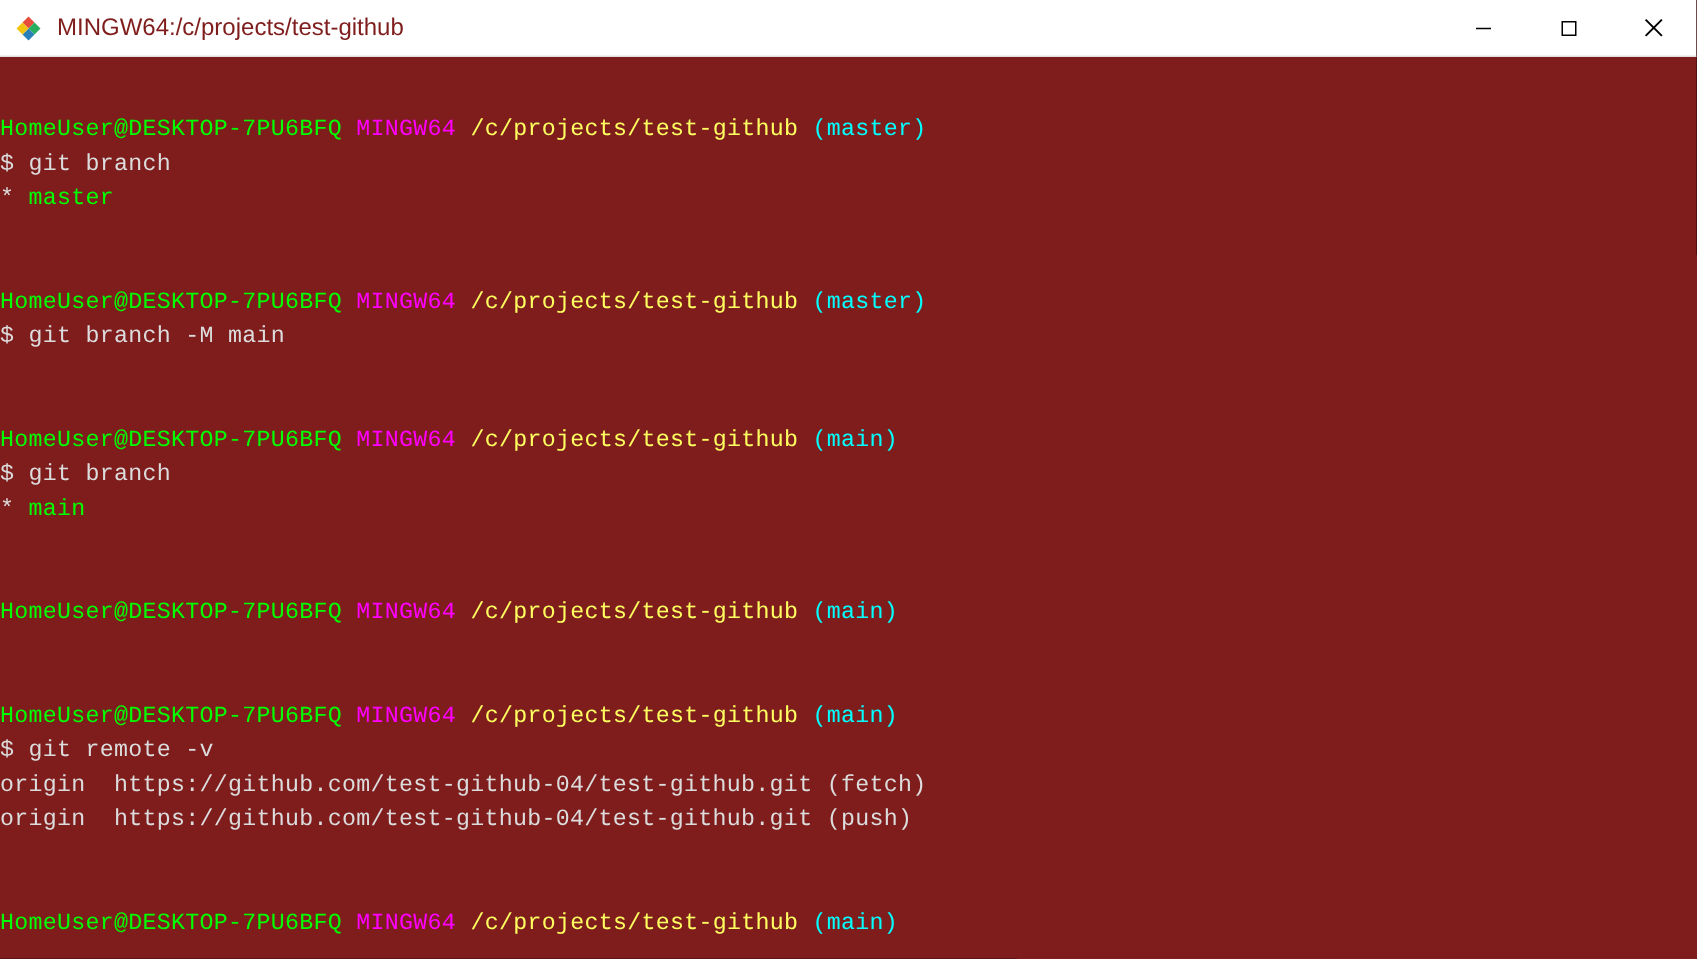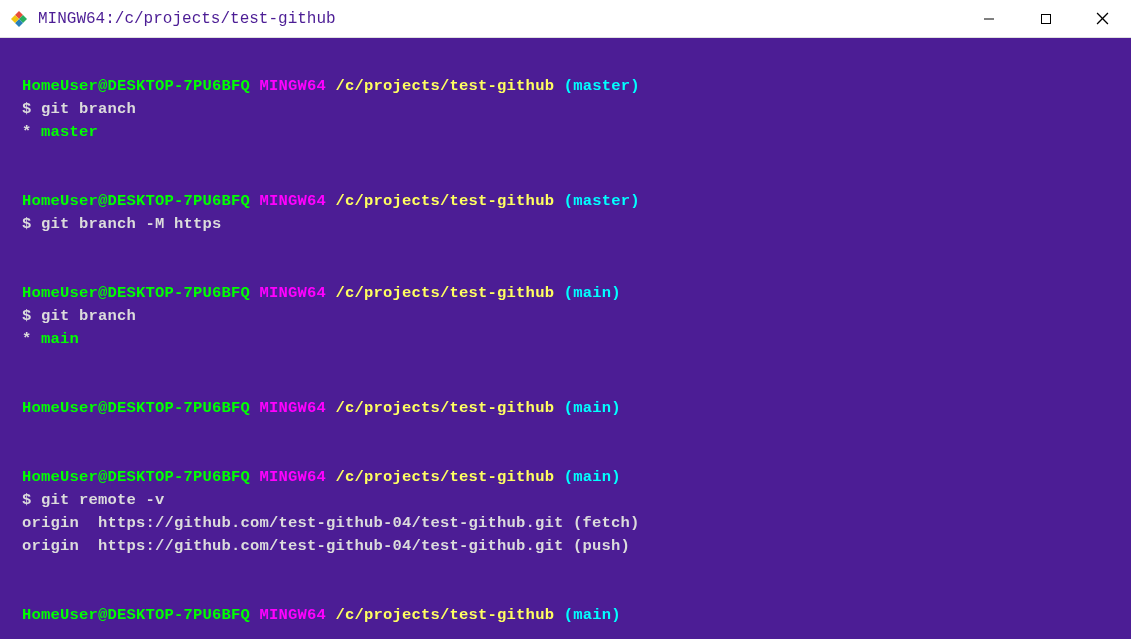--- a/index.html
+++ b/index.html
@@ -18,49 +18,48 @@
       padding: 0 0 0 10px;
       border-bottom: 1px solid #e0e0e0;
     }
     .titlebar-icon {
       width: 18px;
       height: 18px;
       margin-right: 10px;
       flex-shrink: 0;
     }
     .titlebar-title {
-      font-family: Liberation Mono, monospace;
+      font-family: Liberation Sans, sans-serif;
       font-size: 16px;
-      color: #4c1d95;
+      color: #7f1d1d;
       flex: 1;
     }
     .window-controls {
       display: flex;
       height: 100%;
     }
     .win-btn {
       width: 57px;
       height: 100%;
       display: flex;
       align-items: center;
       justify-content: center;
       font-family: 'Segoe UI', Arial, sans-serif;
       color: #000;
       cursor: pointer;
     }
     .terminal {
-      background: #4c1d95;
+      background: #7f1d1d;
       color: #ccc;
       font-size: 15.5px;
       line-height: 23px;
-      padding: 14px 6px 6px 22px;
+      padding: 14px 6px 6px 0;
       height: calc(100% - 37px);
       white-space: pre;
       letter-spacing: 0.2px;
-      font-weight: bold;
     }
     .green { color: #00ff00; }
     .magenta { color: #ff00ff; }
     .yellow { color: #ffff60; }
     .cyan { color: #00ffff; }
     .white { color: #dcdcdc; }
     .block { margin-bottom: 23px; }
     .block:last-child { margin-bottom: 0; }
     .prompt-line { display: block; }
   </style>
@@ -92,18 +91,18 @@
       <svg width="13" height="13" viewBox="0 0 12 12">
           <line x1="1" y1="1" x2="11" y2="11" stroke="#000" stroke-width="1.2"></line>
           <line x1="11" y1="1" x2="1" y2="11" stroke="#000" stroke-width="1.2"></line>
         </svg>
     </div>
   </div>
 </div>
 
 <div class="terminal">
 <div class="block"><span class="prompt-line"><span class="green">HomeUser@DESKTOP-7PU6BFQ</span> <span class="magenta">MINGW64</span> <span class="yellow">/c/projects/test-github</span> <span class="cyan">(master)</span></span><span class="prompt-line"><span class="white">$</span> <span class="white">git branch</span></span><span class="prompt-line"><span class="white">*</span> <span class="green">master</span></span></div>
-<div class="block"><span class="prompt-line"><span class="green">HomeUser@DESKTOP-7PU6BFQ</span> <span class="magenta">MINGW64</span> <span class="yellow">/c/projects/test-github</span> <span class="cyan">(master)</span></span><span class="prompt-line"><span class="white">$</span> <span class="white">git branch -M https</span></span></div>
+<div class="block"><span class="prompt-line"><span class="green">HomeUser@DESKTOP-7PU6BFQ</span> <span class="magenta">MINGW64</span> <span class="yellow">/c/projects/test-github</span> <span class="cyan">(master)</span></span><span class="prompt-line"><span class="white">$</span> <span class="white">git branch -M main</span></span></div>
 <div class="block"><span class="prompt-line"><span class="green">HomeUser@DESKTOP-7PU6BFQ</span> <span class="magenta">MINGW64</span> <span class="yellow">/c/projects/test-github</span> <span class="cyan">(main)</span></span><span class="prompt-line"><span class="white">$</span> <span class="white">git branch</span></span><span class="prompt-line"><span class="white">*</span> <span class="green">main</span></span></div>
 <div class="block"><span class="prompt-line"><span class="green">HomeUser@DESKTOP-7PU6BFQ</span> <span class="magenta">MINGW64</span> <span class="yellow">/c/projects/test-github</span> <span class="cyan">(main)</span></span></div>
 <div class="block"><span class="prompt-line"><span class="green">HomeUser@DESKTOP-7PU6BFQ</span> <span class="magenta">MINGW64</span> <span class="yellow">/c/projects/test-github</span> <span class="cyan">(main)</span></span><span class="prompt-line"><span class="white">$</span> <span class="white">git remote -v</span></span><span class="prompt-line white">origin  https://github.com/test-github-04/test-github.git (fetch)</span><span class="prompt-line white">origin  https://github.com/test-github-04/test-github.git (push)</span></div>
 <div class="block"><span class="prompt-line"><span class="green">HomeUser@DESKTOP-7PU6BFQ</span> <span class="magenta">MINGW64</span> <span class="yellow">/c/projects/test-github</span> <span class="cyan">(main)</span></span></div>
 </div>
 
 </body></html>

